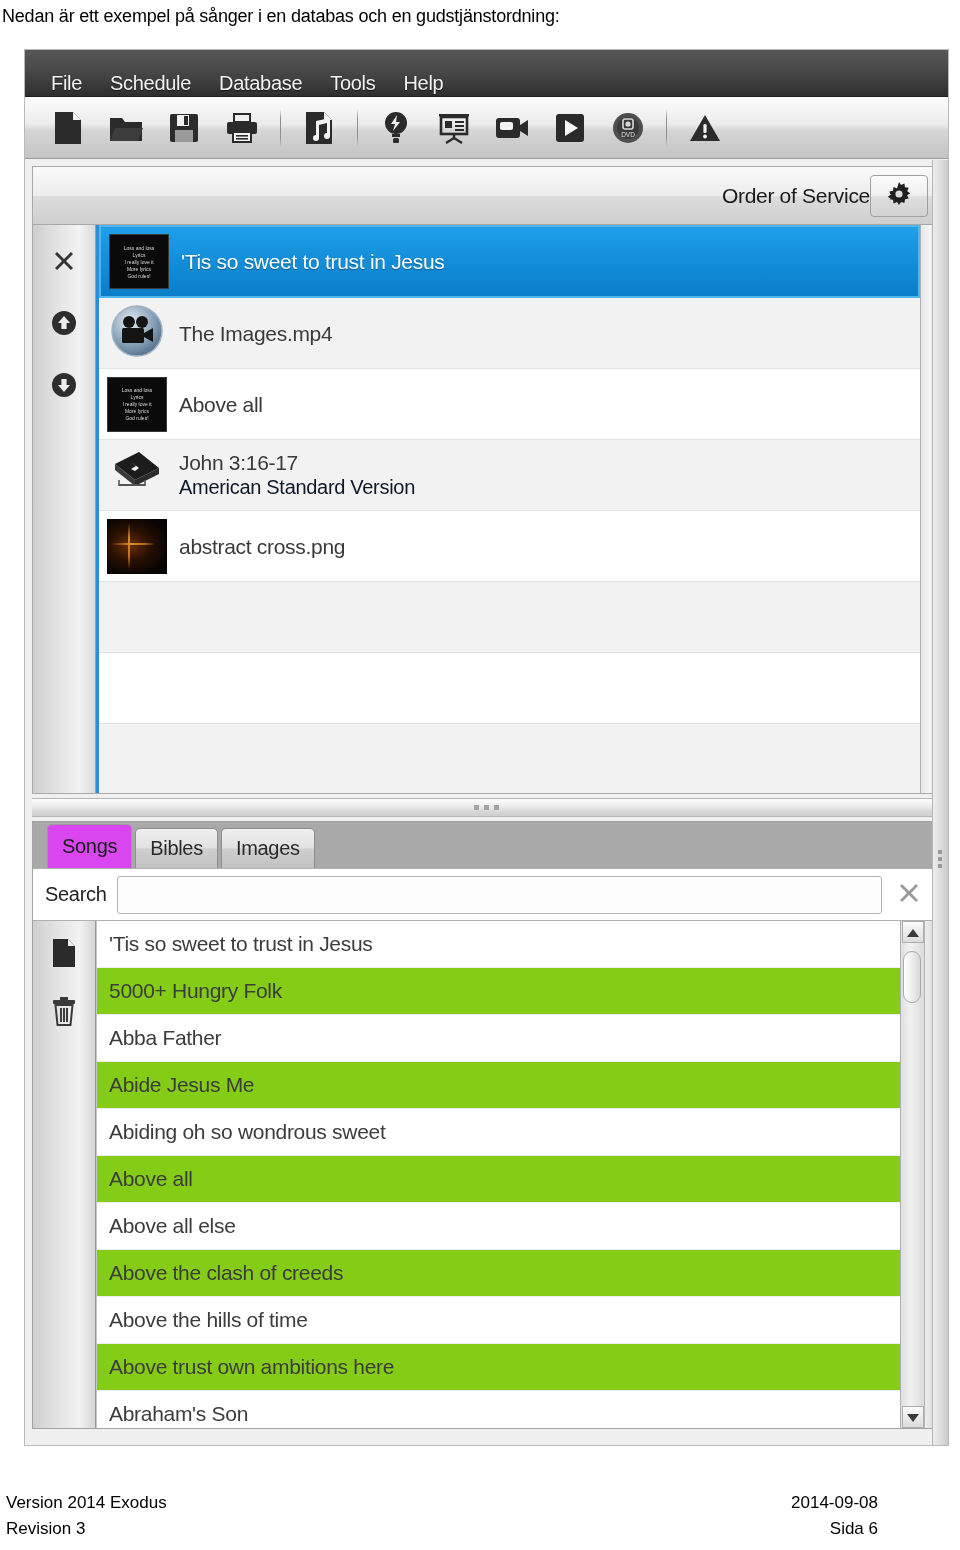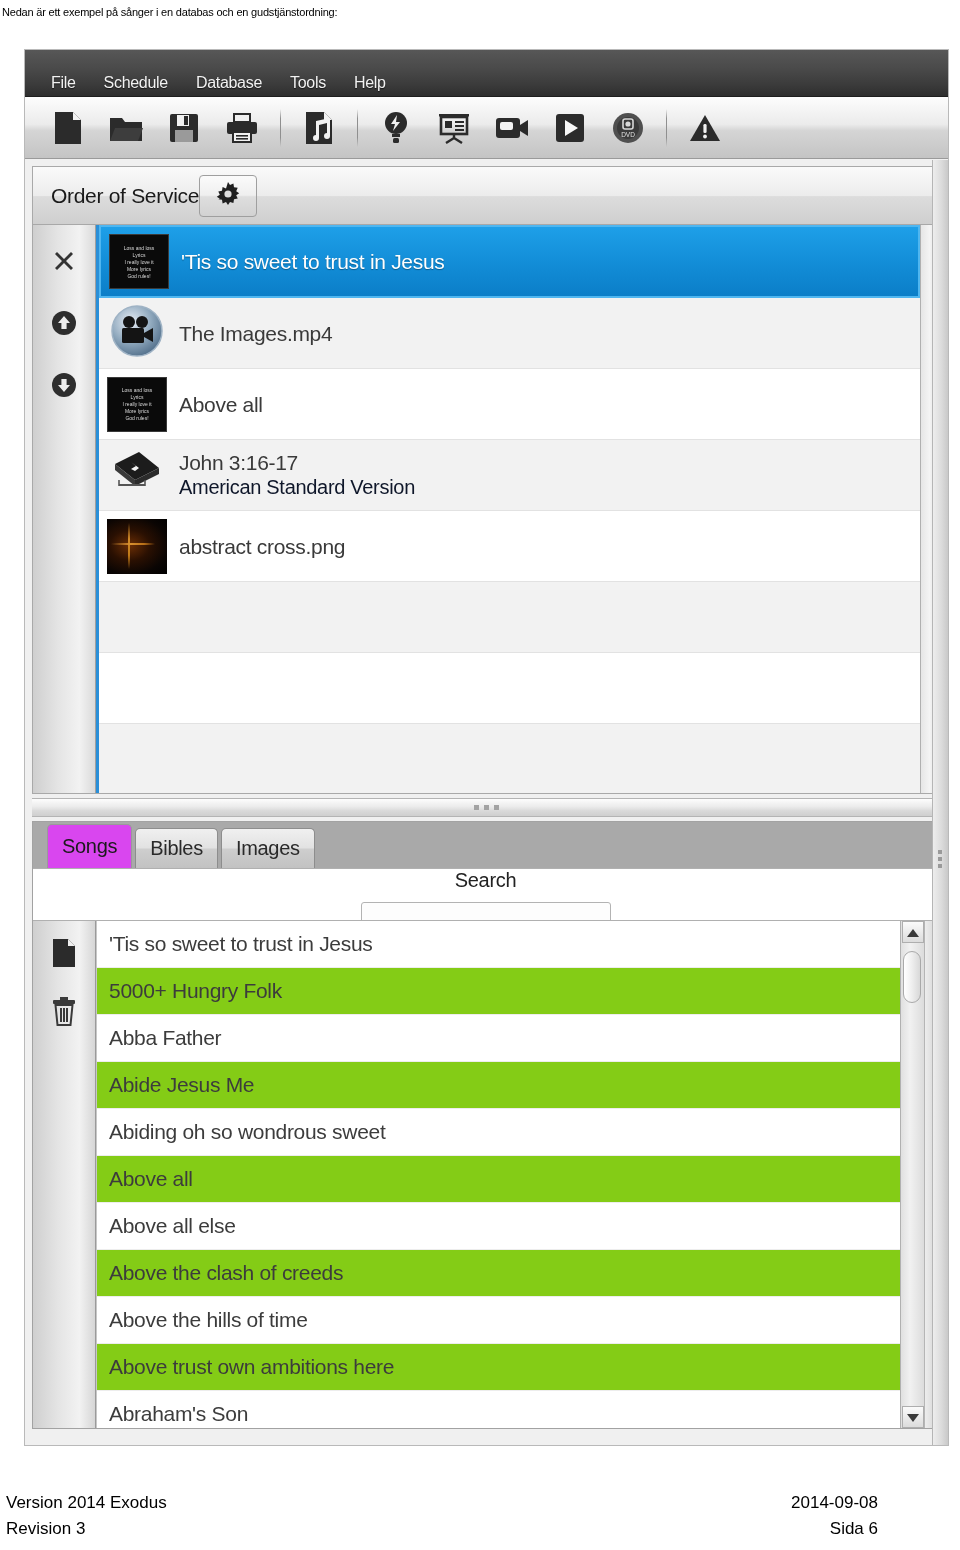--- a/index.html
+++ b/index.html
@@ -6,21 +6,21 @@
   html, body {
     width: 960px; height: 1550px;
     background: #ffffff;
     font-family: "Liberation Sans", sans-serif;
     overflow: hidden;
   }
 
   
   .doc-caption {
     position: absolute; left: 2px; top: 6px;
-    font-size: 11px; color: #000; letter-spacing: -0.2px;
+    font-size: 18px; color: #000; letter-spacing: -0.2px;
     white-space: nowrap;
   }
 
   
   .app-window {
     position: absolute; left: 24px; top: 49px;
     width: 925px; height: 1397px;
     background: #f0f0f0;
     border: 1px solid #b9b9b9;
     overflow: hidden;
@@ -28,21 +28,21 @@
 
   
   .menubar {
     height: 47px; width: 100%;
     background: linear-gradient(to bottom,#575757 0%,#4a4a4a 40%,#3b3b3b 75%,#2e2e2e 100%);
     display: flex; align-items: center;
     padding-left: 22px; gap: 20px;
     border-bottom: 1px solid #1e1e1e;
   }
   .menu-item {
-    color: #f2f2f2; font-size: 16px; letter-spacing: -0.3px;
+    color: #f2f2f2; font-size: 20px; letter-spacing: -0.3px;
     padding: 2px 4px; cursor: default; white-space: nowrap;
     text-shadow: 0 1px 1px rgba(0,0,0,.6);
     margin-top: 20px;
   }
 
   
   .toolbar {
     height: 62px; width: 100%;
     background: linear-gradient(to bottom,#fdfdfd 0%,#ebebeb 45%,#d5d5d5 55%,#c4c4c4 100%);
     border-bottom: 1px solid #9a9a9a;
@@ -66,21 +66,21 @@
     margin: 7px 7px 0 7px;
     height: 628px;
     background: #e9e9e9;
     border: 1px solid #a9a9a9;
     display: flex; flex-direction: column;
   }
   .oos-header {
     height: 58px;
     background: linear-gradient(to bottom,#fafafa 0%,#ececec 50%,#dcdcdc 52%,#cfcfcf 100%);
     border-bottom: 1px solid #a8a8a8;
-    display: flex; align-items: center; justify-content: flex-start;
+    display: flex; align-items: center; justify-content: flex-end;
     padding: 0 12px 0 18px;
   }
   .oos-title { font-size: 21px; color: #1a1a1a; letter-spacing: -0.3px; }
   .gear-btn {
     width: 58px; height: 42px; border: 1px solid #9f9f9f; border-radius: 4px;
     background: linear-gradient(to bottom,#fbfbfb 0%,#efefef 48%,#dedede 52%,#d2d2d2 100%);
     display: flex; align-items: center; justify-content: center; cursor: pointer;
   }
 
   .oos-body { flex: 1; display: flex; min-height: 0; }
@@ -201,21 +201,20 @@
   .tab.active {
     background: #d946ef; color: #1a1a1a; height: 44px;
     border-color: #9a9a9a;
   }
 
   .search-bar {
     height: 52px; background: #ffffff;
     display: flex; align-items: center; gap: 10px;
     padding: 0 14px 0 12px;
     border-top: 1px solid #b0b0b0;
-    flex-direction: column;
   }
   .search-label { font-size: 20px; color: #222; letter-spacing: -0.3px; }
   .search-input {
     flex: 1; height: 38px;
     border: 1px solid #b3b3b3; border-radius: 3px;
     background: #fdfdfd; padding: 0 8px;
     font-size: 18px; font-family: "Liberation Sans", sans-serif; color: #222;
     outline: none;
   }
   .clear-btn { width: 34px; display:flex; align-items:center; justify-content:center; cursor: pointer; }

